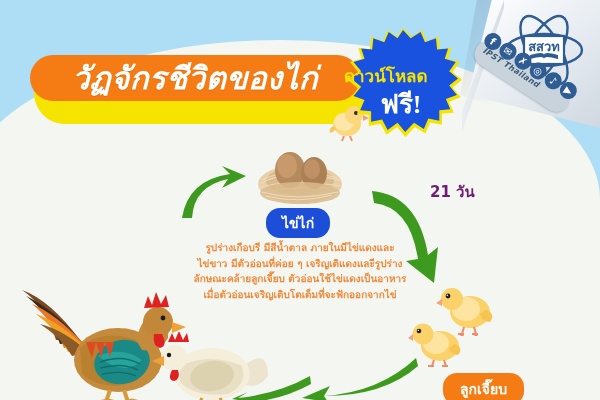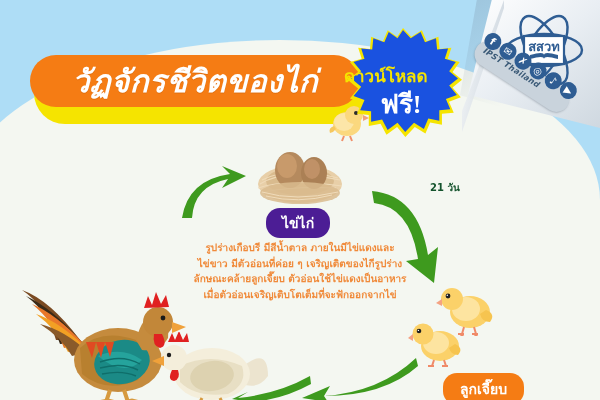--- a/index.html
+++ b/index.html
@@ -70,21 +70,21 @@
     position:absolute;left:8px;top:7px;font-size:8px;color:#3b5a77;
     letter-spacing:.3px;white-space:nowrap;font-style:italic;font-weight:bold;
   }
 
   
   .title-shadow{
     position:absolute;left:34px;top:62px;width:330px;height:62px;
     background:#f5e400;border-radius:31px;
   }
   .title-bar{
-    position:absolute;left:30px;top:55px;width:330px;height:52px;
+    position:absolute;left:30px;top:55px;width:330px;height:46px;
     background:#f57c14;border-radius:30px;
     display:flex;align-items:center;justify-content:center;
   }
   .title-text{
     color:#ffffff;font-size:31px;font-weight:bold;font-style:italic;
     letter-spacing:.5px;white-space:nowrap;
     text-shadow:0 1px 0 rgba(160,70,0,.25);
   }
 
   
@@ -105,36 +105,36 @@
   }
   .badge-l2{
     position:absolute;left:0;top:55px;width:114px;text-align:center;
     color:#ffffff;font-size:26px;font-weight:bold;font-family:Liberation Serif, serif;
   }
 
   
   .nest{position:absolute;left:248px;top:140px;width:104px;height:66px;}
   .egg-label{
     position:absolute;left:266px;top:208px;
-    background:#4c1d95;color:#fff;border-radius:14px;
+    background:#1d4ed8;color:#fff;border-radius:14px;
     padding:4px 16px;font-size:14px;font-weight:bold;white-space:nowrap;
   }
 
   
   .body-text{
     position:absolute;left:175px;top:240px;width:250px;
     text-align:center;color:#f08a3a;font-size:10px;line-height:15.5px;
     font-weight:bold;
   }
   .body-text div{white-space:nowrap;}
 
   
   .days{
     position:absolute;left:430px;top:180px;
-    color:#14532d;font-size:10px;font-weight:bold;
+    color:#701a75;font-size:15px;font-weight:bold;
   }
 
   
   .chick-label{
     position:absolute;left:443px;top:373px;
     background:#f57c14;color:#fff;border-radius:14px;
     padding:5px 17px;font-size:14px;font-weight:bold;white-space:nowrap;
   }
 
   
@@ -235,21 +235,21 @@
         <path d="M14 52 q34 10 76 0"></path>
           <path d="M18 56 q32 8 66 -1"></path>
       </g>
     </svg>
   </div>
 
   <div class="egg-label">ไข่ไก่</div>
 
   <div class="body-text">
     <div>รูปร่างเกือบรี มีสีน้ำตาล ภายในมีไข่แดงและ</div>
-    <div>ไข่ขาว มีตัวอ่อนที่ค่อย ๆ เจริญเติตของไกีรูปร่าง</div>
+    <div>ไข่ขาว มีตัวอ่อนที่ค่อย ๆ เจริญเติแดงและีรูปร่าง</div>
     <div>ลักษณะคล้ายลูกเจี๊ยบ ตัวอ่อนใช้ไข่แดงเป็นอาหาร</div>
     <div>เมื่อตัวอ่อนเจริญเติบโตเต็มที่จะฟักออกจากไข่</div>
   </div>
 
   <div class="days">21 วัน</div>
 
   <div class="arrow a1">
     <svg viewBox="0 0 70 60" width="70" height="60">
       <path d="M4 56 Q10 18 52 12 L44 4 L68 14 L44 26 L50 17 Q16 24 14 56 Z" fill="#3e9a1e"></path>
     </svg>

